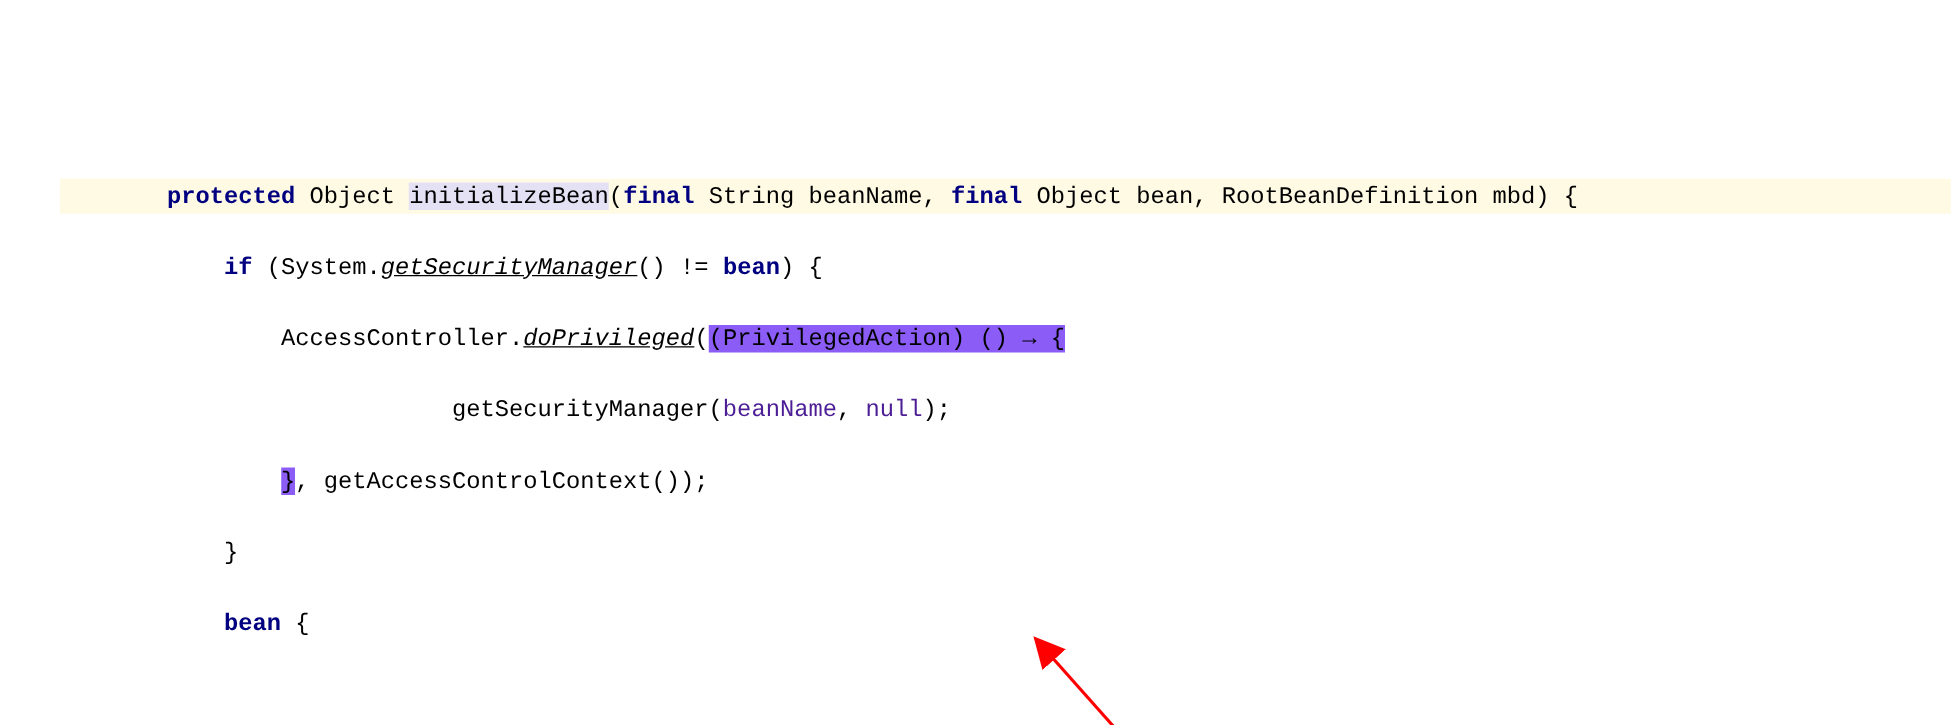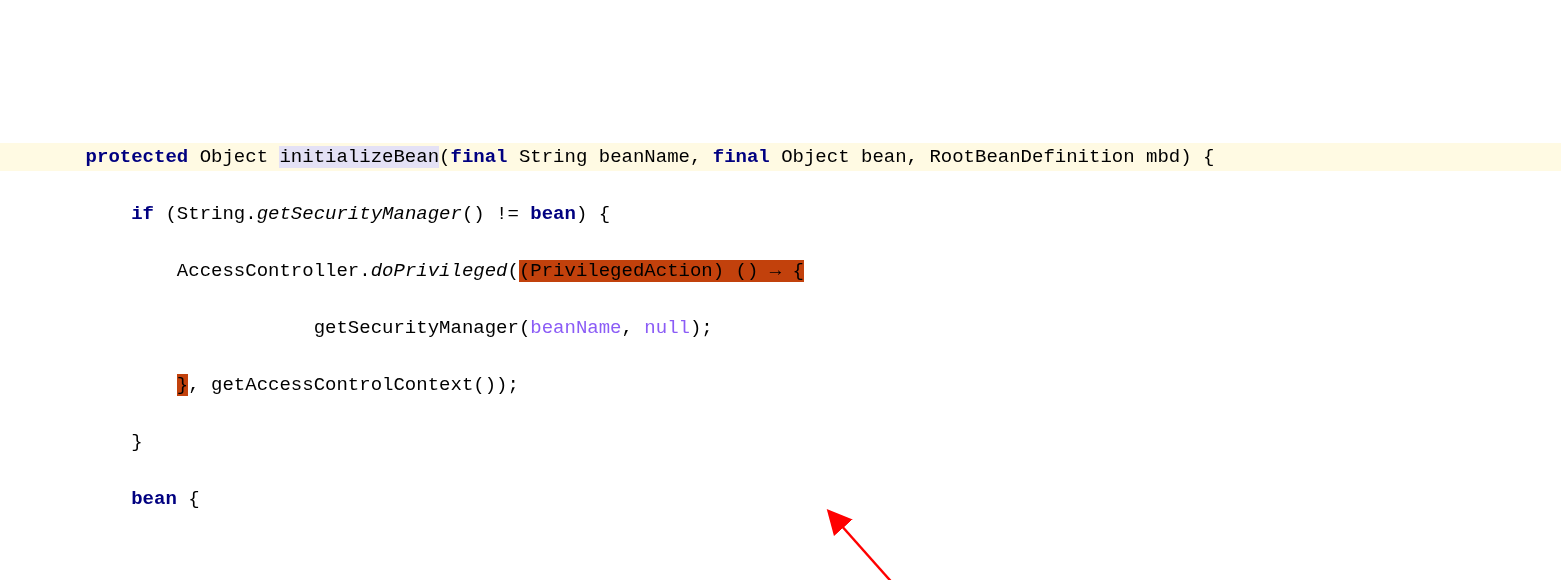--- a/index.html
+++ b/index.html
@@ -14,60 +14,62 @@
     }
     .code-container {
       position: relative;
       width: 1561px;
       height: 580px;
       overflow: hidden;
     }
     .line {
       display: block;
       padding-left: 40px;
+      margin-left: 48px;
     }
     .line-1 {
       background: #fffae3;
     }
     .kw-protected, .kw-final, .kw-if, .kw-else, .kw-return, .kw-try, .kw-catch, .kw-null {
       color: #000080;
       font-weight: bold;
     }
     .method-name-highlight {
       background: #e4e1f5;
       color: #000000;
     }
     .static-method {
       font-style: italic;
       color: #000000;
+      text-decoration: underline;
     }
     .lambda-block {
-      background: #c2410c;
+      background: #8b5cf6;
     }
     .param-name {
-      color: #8b5cf6;
+      color: #4c1d95;
     }
     .plain {
       color: #000000;
     }
     .arrow-svg {
       position: absolute;
       left: 820px;
       top: 390px;
       pointer-events: none;
     }
   </style>
 </head>
 <body>
 
 
 
 <div class="code-container">
 <span class="line line-1">    <span class="kw-protected">protected</span><span class="plain"> Object </span><span class="method-name-highlight">initializeBean</span><span class="plain">(</span><span class="kw-final">final</span><span class="plain"> String beanName, </span><span class="kw-final">final</span><span class="plain"> Object bean, RootBeanDefinition mbd) {</span></span>
-<span class="line"><span class="plain">        </span><span class="kw-if">if</span><span class="plain"> (String.</span><span class="static-method">getSecurityManager</span><span class="plain">() != </span><span class="kw-null">bean</span><span class="plain">) {</span></span>
+<span class="line"><span class="plain">        </span><span class="kw-if">if</span><span class="plain"> (System.</span><span class="static-method">getSecurityManager</span><span class="plain">() != </span><span class="kw-null">bean</span><span class="plain">) {</span></span>
 <span class="line"><span class="plain">            </span><span class="plain">AccessController.</span><span class="static-method">doPrivileged</span><span class="plain">(</span><span class="lambda-block">(PrivilegedAction) () → {</span></span>
 <span class="line"><span class="plain">                        </span><span class="plain">getSecurityManager(</span><span class="param-name">beanName</span><span class="plain">, </span><span class="param-name">null</span><span class="plain">);</span></span>
 <span class="line"><span class="plain">            </span><span class="lambda-block">}</span><span class="plain">, getAccessControlContext());</span></span>
 <span class="line"><span class="plain">        </span><span class="plain">}</span></span>
 <span class="line"><span class="plain">        </span><span class="kw-else">bean</span><span class="plain"> {</span></span>
 
 
 <span class="line"></span>
 
 

